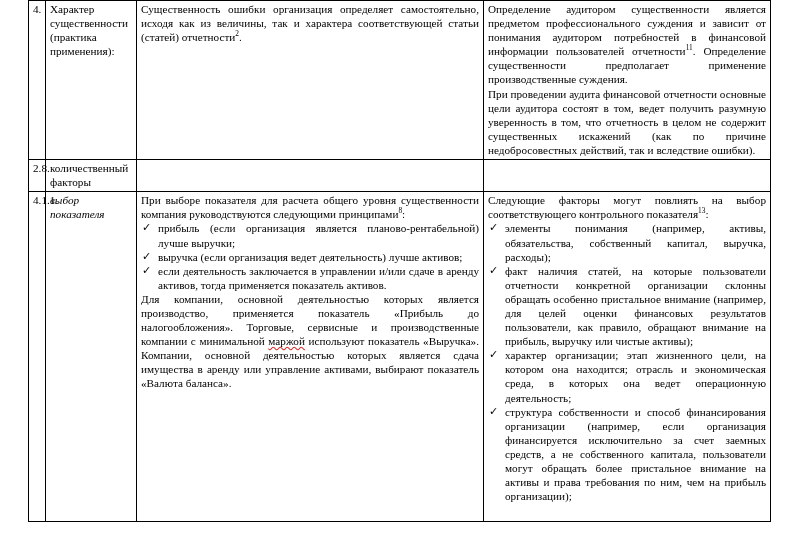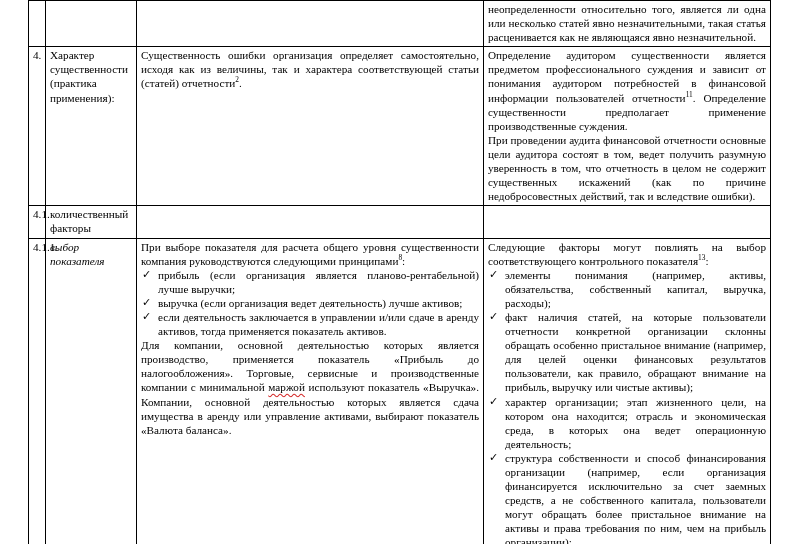--- a/index.html
+++ b/index.html
@@ -93,52 +93,40 @@
 
   <table class="doc-table">
     <colgroup>
       <col class="c-num">
       <col class="c-name">
       <col class="c-mid">
       <col class="c-right">
     </colgroup>
     <tbody>
 
-      <tr style="height:44px;">
-        <td class="num">
-          <span></span>
-        </td>
-        <td class="name">
-          <span></span>
-        </td>
-        <td class="empty-cell"></td>
-        <td>
-          <p class="para">неопределенности относительно того, является ли одна или несколько статей явно незначительными, такая статья расценивается как не являющаяся явно незначительной.</p>
-        </td>
-      </tr>
 
       <tr style="height:132px;">
         <td class="num">
           <span>4.</span>
         </td>
         <td class="name">
           <span>Характер существенности (практика применения):</span>
         </td>
         <td>
           <p class="para"><span>Существенность ошибки организация определяет самостоятельно, исходя как из величины, так и характера соответствующей статьи (статей) отчетности</span><span class="sup">2</span>.</p>
         </td>
         <td>
           <p class="para"><span>Определение аудитором существенности является предметом профессионального суждения и зависит от понимания аудитором потребностей в финансовой информации пользователей отчетности</span><span class="sup">11</span><span>. Определение существенности предполагает применение производственные суждения.</span></p>
           <p class="para">При проведении аудита финансовой отчетности основные цели аудитора состоят в том, ведет получить разумную уверенность в том, что отчетность в целом не содержит существенных искажений (как по причине недобросовестных действий, так и вследствие ошибки).</p>
         </td>
       </tr>
 
       <tr style="height:32px;">
         <td class="num">
-          <span>4.1.</span>
+          <span>2.8.</span>
         </td>
         <td class="name">
           <span>количественный факторы</span>
         </td>
         <td class="empty-cell"></td>
         <td class="empty-cell"></td>
       </tr>
 
       <tr style="height:330px;">
         <td class="num">

